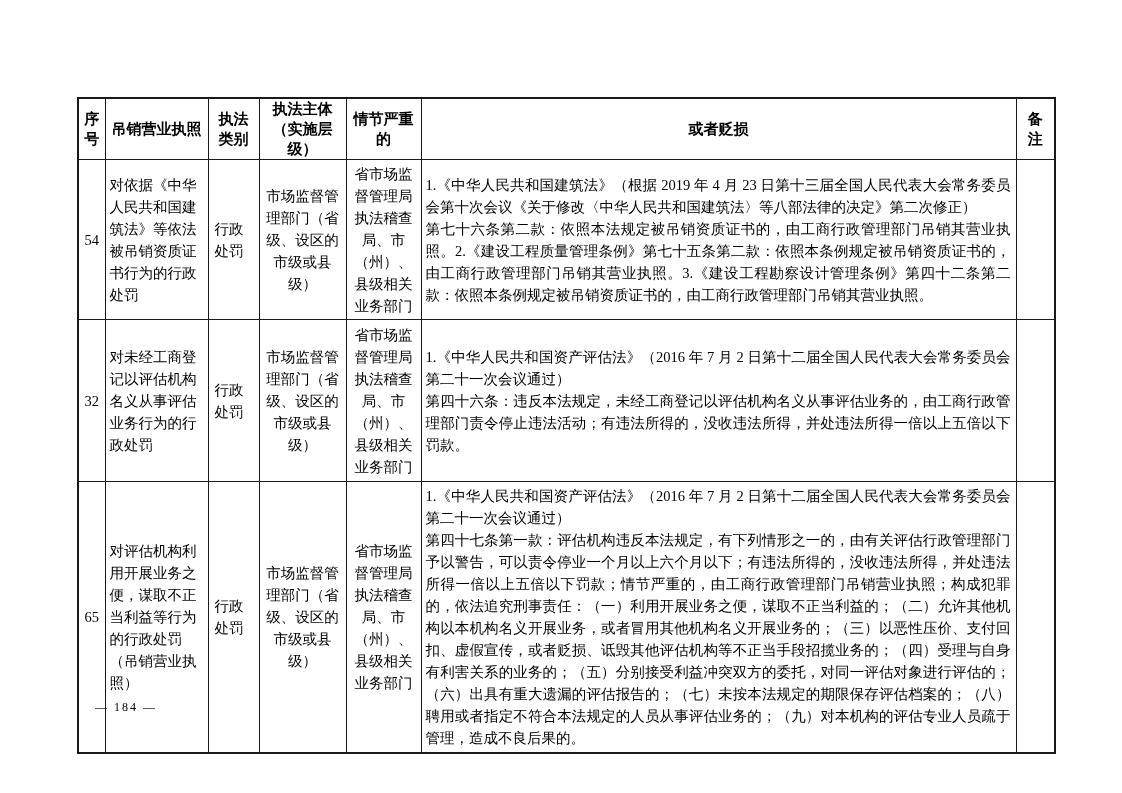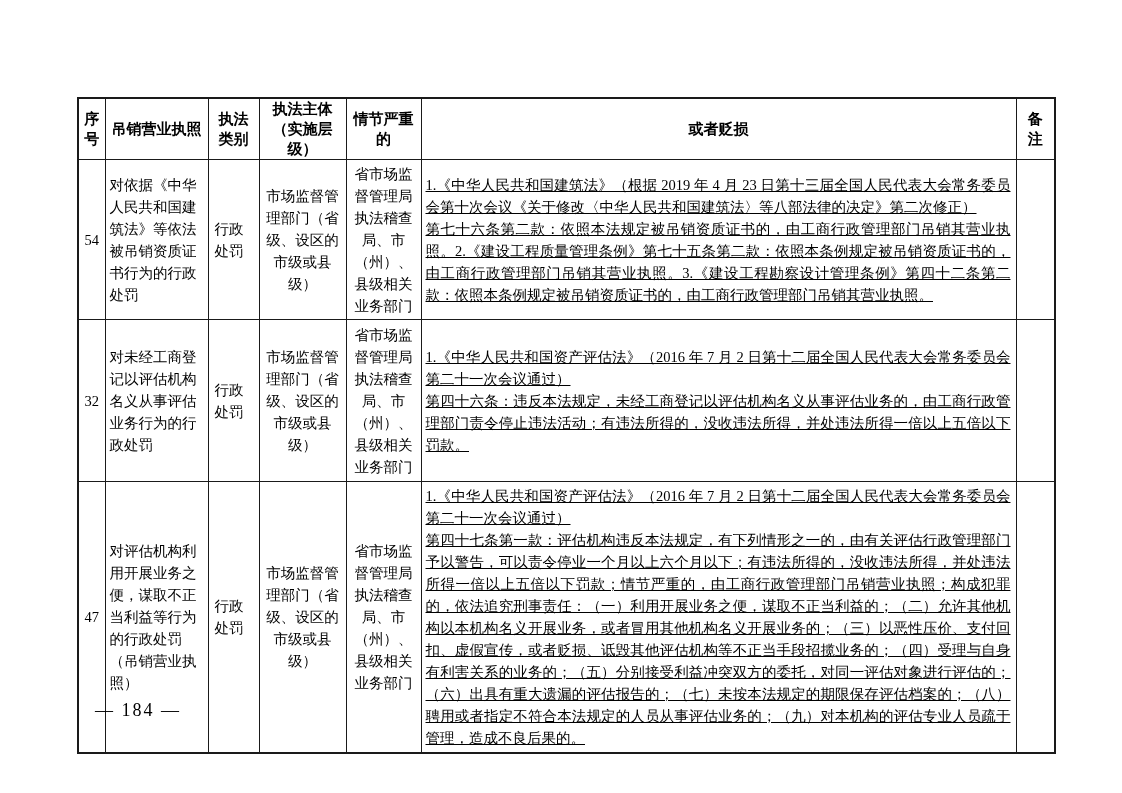--- a/index.html
+++ b/index.html
@@ -47,32 +47,31 @@
   td.name  { padding: 0 4px; }
   td.cat   { padding: 0 6px; }
   td.subj  { text-align: center; padding: 0 5px; }
   td.agency{ text-align: center; padding: 0 7px; }
   td.basis {
     text-align: justify;
     white-space: pre-wrap;
     padding: 3px 5px 3px 4px;
     line-height: 21px;
     vertical-align: middle;
-    text-decoration: underline;
   }
   td.remark { text-align: center; padding: 0 1px; }
   tr.hdr  { height: 43px; }
   tr.r63  { height: 160px; }
   tr.r64  { height: 162px; }
   tr.r65  { height: 228px; }
   .pageno {
     position: absolute;
     left: 95px;
     top: 700px;
-    font-size: 18px;
+    font-size: 12px;
     letter-spacing: 2px;
   }
 </style>
 </head>
 <body>
 
 <div class="page">
 
   <table class="law-table">
     <colgroup>
@@ -114,21 +113,21 @@
         <td class="seq">32</td>
         <td class="name">对未经工商登记以评估机构名义从事评估业务行为的行政处罚</td>
         <td class="cat">行政处罚</td>
         <td class="subj">市场监督管理部门（省级、设区的市级或县级）</td>
         <td class="agency">省市场监督管理局执法稽查局、市（州）、县级相关业务部门</td>
         <td class="basis">1.《中华人民共和国资产评估法》（2016 年 7 月 2 日第十二届全国人民代表大会常务委员会第二十一次会议通过）
 第四十六条：违反本法规定，未经工商登记以评估机构名义从事评估业务的，由工商行政管理部门责令停止违法活动；有违法所得的，没收违法所得，并处违法所得一倍以上五倍以下罚款。</td>
         <td class="remark"></td>
       </tr>
       <tr class="r65">
-        <td class="seq">47</td>
+        <td class="seq">65</td>
         <td class="name">对评估机构利用开展业务之便，谋取不正当利益等行为的行政处罚（吊销营业执照）</td>
         <td class="cat">行政处罚</td>
         <td class="subj">市场监督管理部门（省级、设区的市级或县级）</td>
         <td class="agency">省市场监督管理局执法稽查局、市（州）、县级相关业务部门</td>
         <td class="basis">1.《中华人民共和国资产评估法》（2016 年 7 月 2 日第十二届全国人民代表大会常务委员会第二十一次会议通过）
 第四十七条第一款：评估机构违反本法规定，有下列情形之一的，由有关评估行政管理部门予以警告，可以责令停业一个月以上六个月以下；有违法所得的，没收违法所得，并处违法所得一倍以上五倍以下罚款；情节严重的，由工商行政管理部门吊销营业执照；构成犯罪的，依法追究刑事责任：（一）利用开展业务之便，谋取不正当利益的；（二）允许其他机构以本机构名义开展业务，或者冒用其他机构名义开展业务的；（三）以恶性压价、支付回扣、虚假宣传，或者贬损、诋毁其他评估机构等不正当手段招揽业务的；（四）受理与自身有利害关系的业务的；（五）分别接受利益冲突双方的委托，对同一评估对象进行评估的；（六）出具有重大遗漏的评估报告的；（七）未按本法规定的期限保存评估档案的；（八）聘用或者指定不符合本法规定的人员从事评估业务的；（九）对本机构的评估专业人员疏于管理，造成不良后果的。</td>
         <td class="remark"></td>
       </tr>
     </tbody>
   </table>

